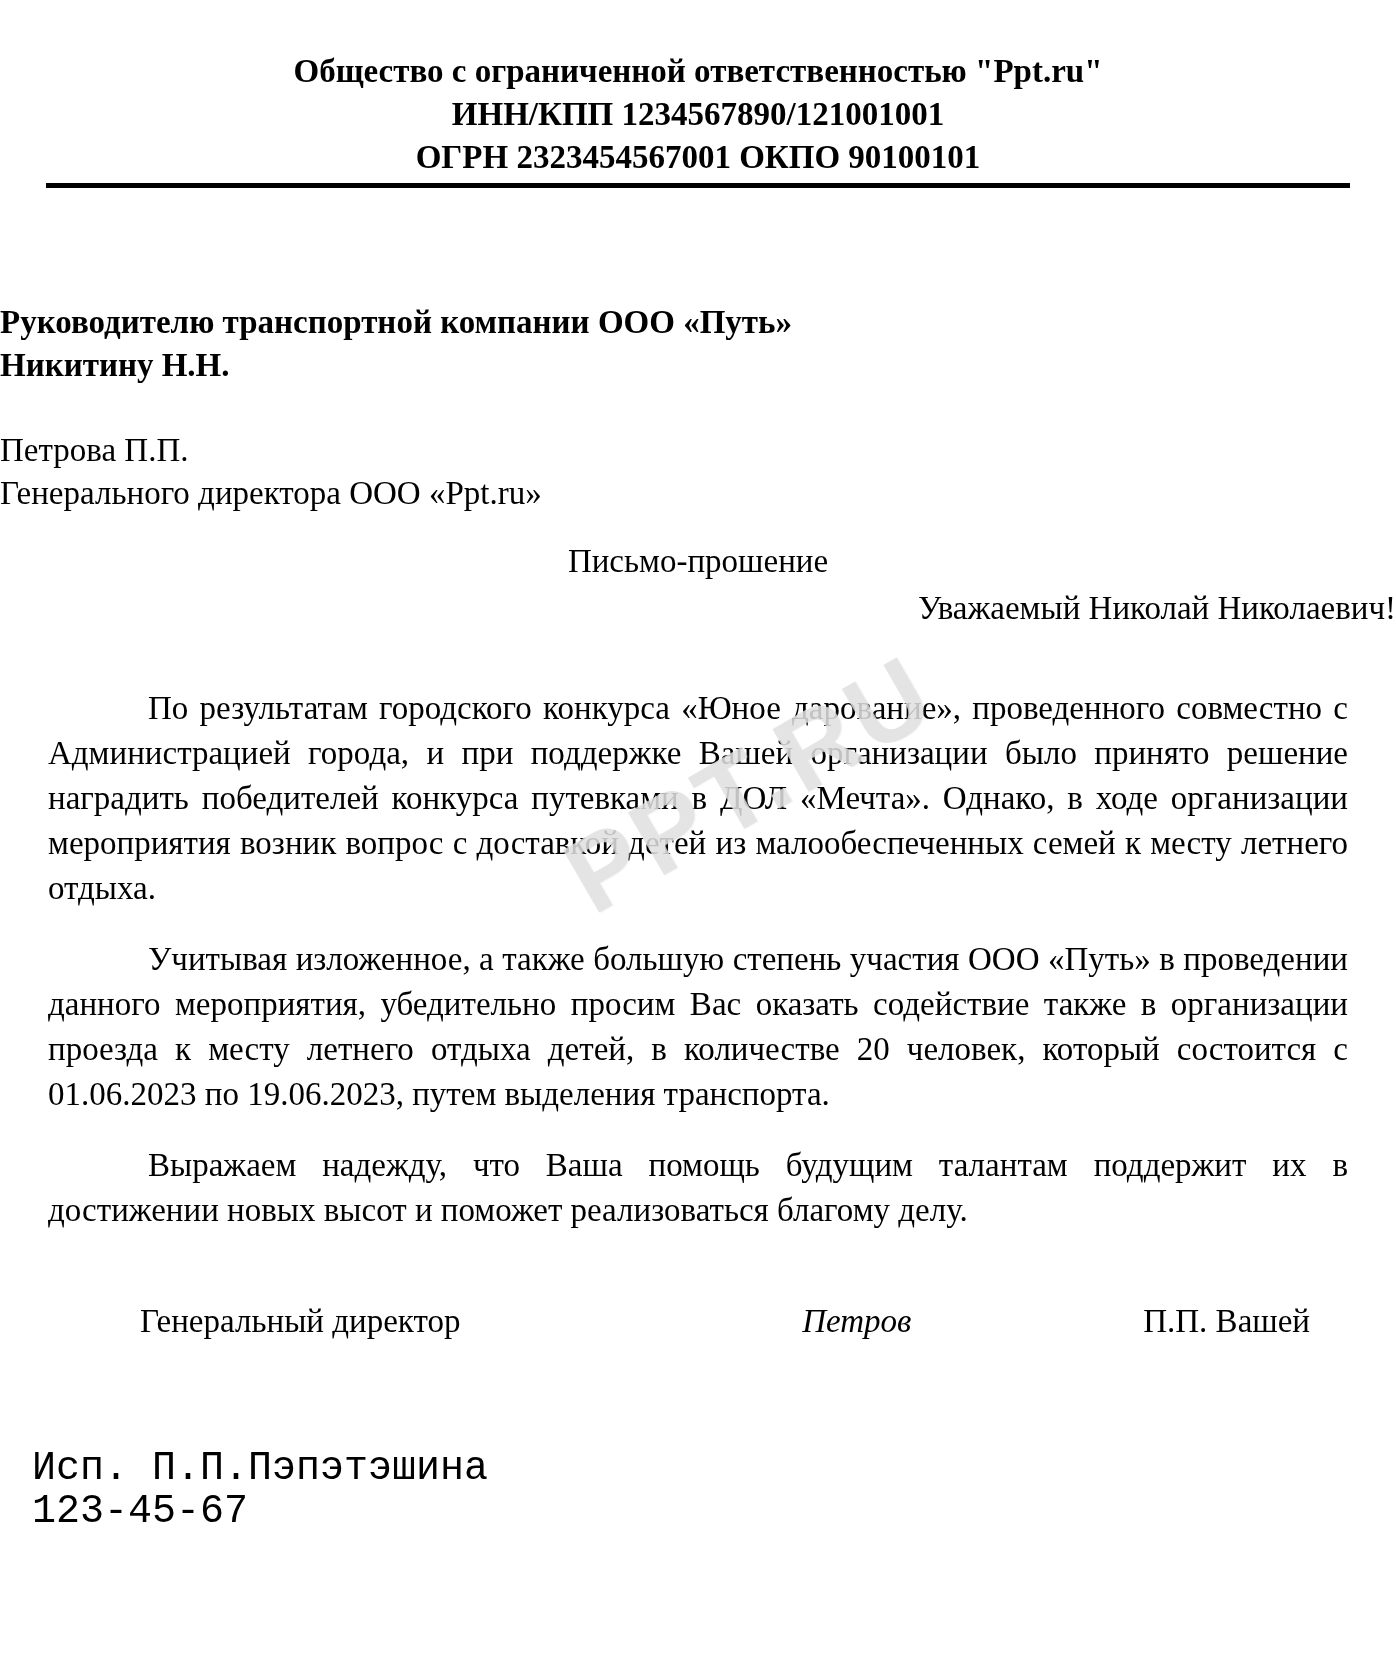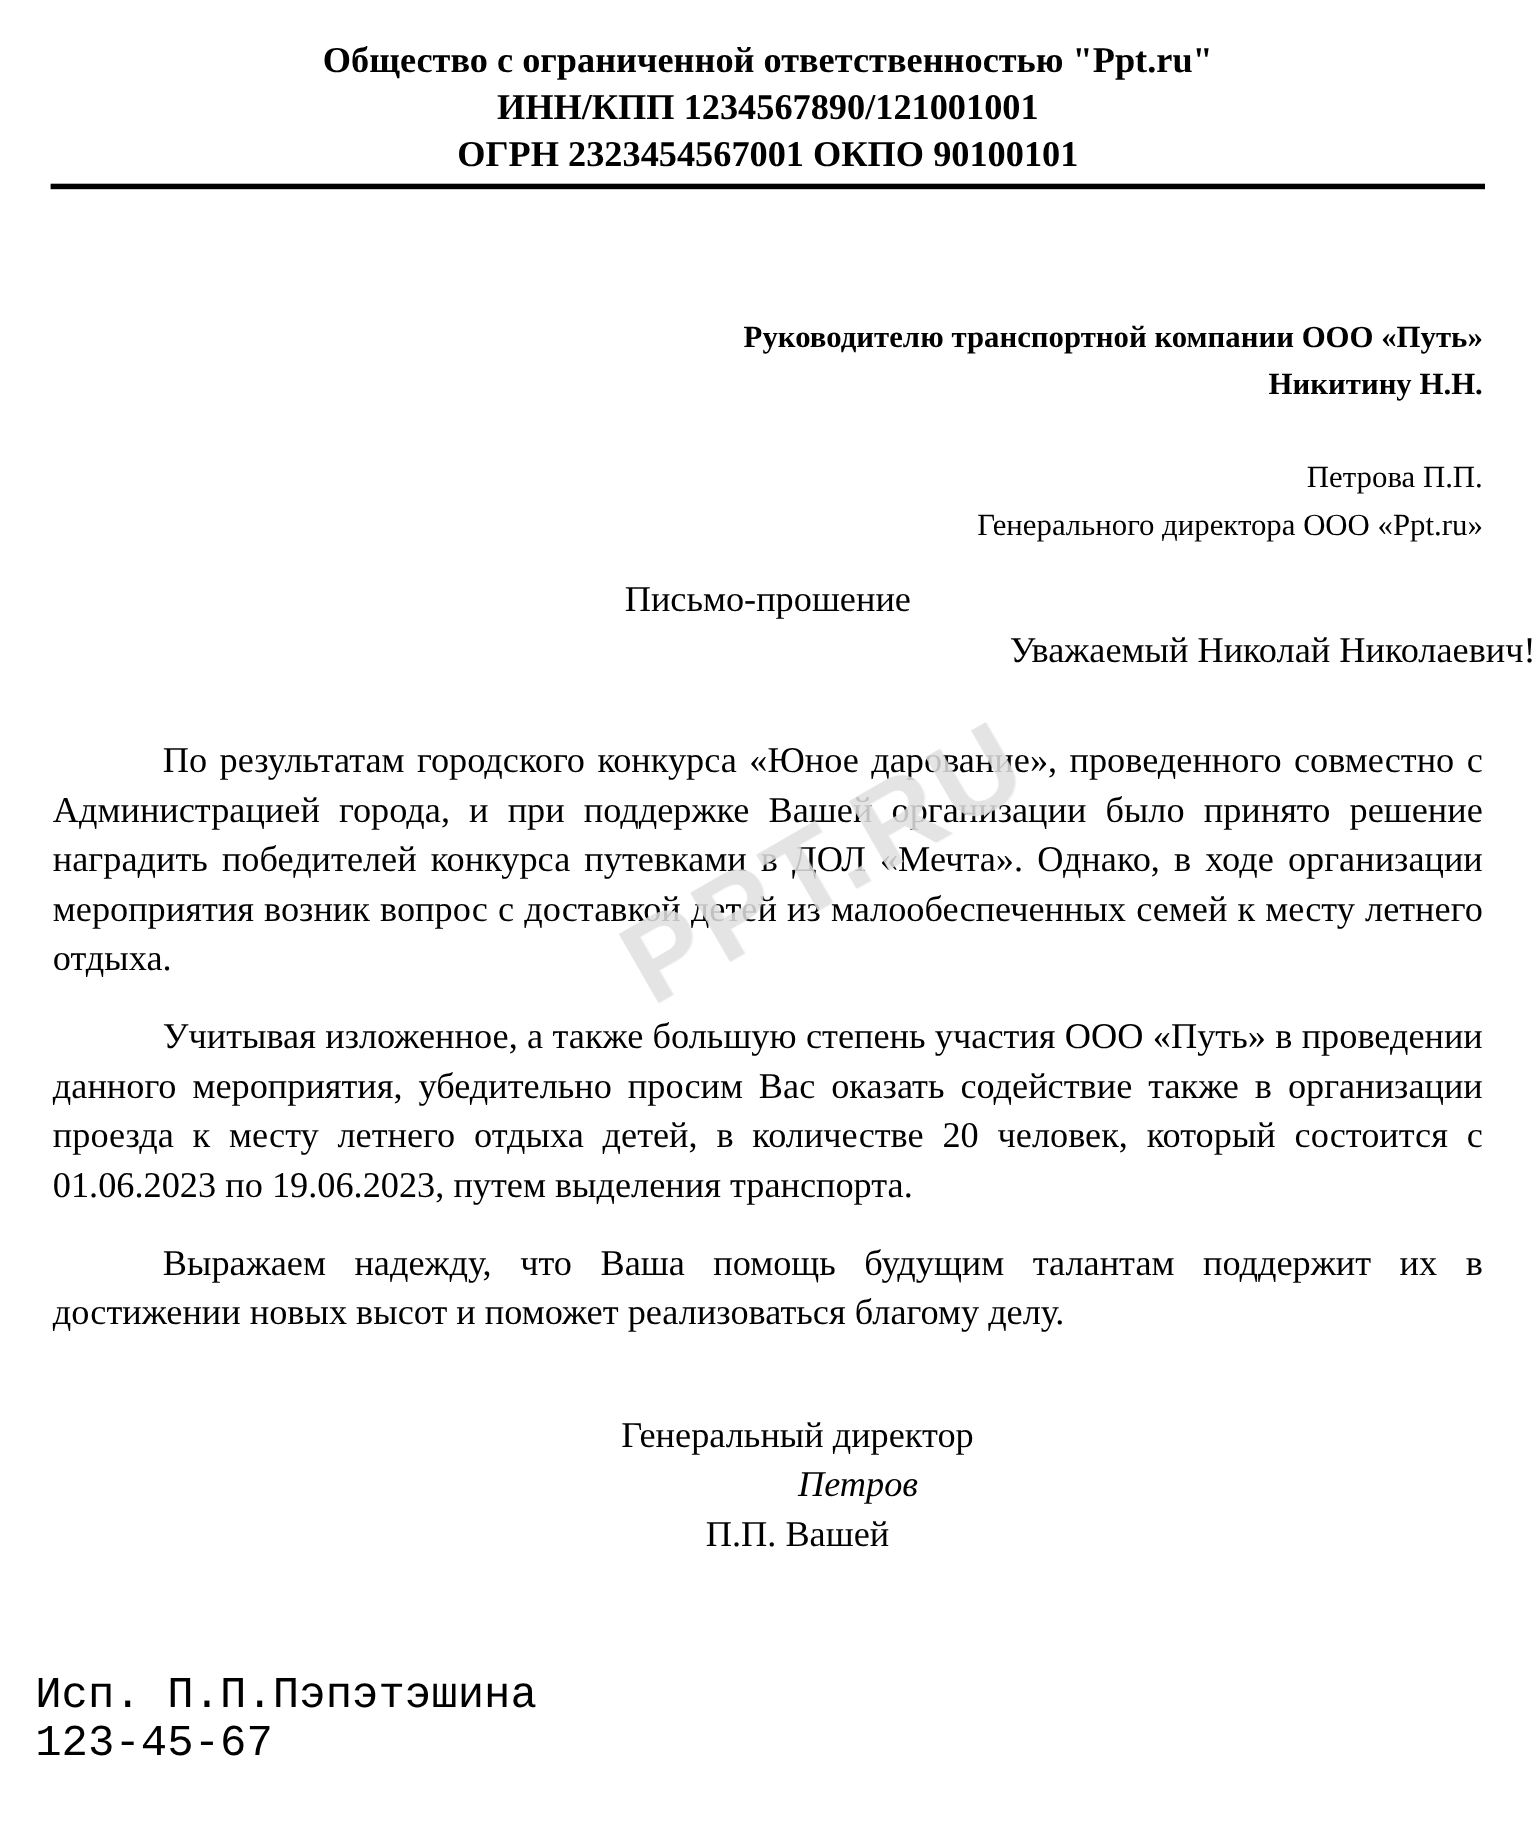--- a/index.html
+++ b/index.html
@@ -26,35 +26,35 @@
     letter-spacing: 5px;
     color: rgba(224, 224, 224, 0.82);
     text-shadow: 1px 1px 1px rgba(200,200,200,0.25);
     transform: rotate(-30deg);
     pointer-events: none;
     user-select: none;
     white-space: nowrap;
   }
 
   .letterhead {
-    padding-top: 34px;
+    padding-top: 50px;
     text-align: center;
     font-weight: bold;
     font-size: 33px;
     line-height: 43px;
   }
   .divider {
     margin: 4px 46px 0 46px;
     border-top: 5px solid #000000;
   }
 
   .addr-block {
-    text-align: right;
+    text-align: left;
     padding-right: 48px;
-    font-size: 28px;
+    font-size: 33px;
     line-height: 43px;
   }
   .recipient { margin-top: 113px; font-weight: bold; }
   .sender    { margin-top: 42px; }
 
   .doc-type {
     margin: 24px 48px 0 48px;
     font-size: 33px;
     line-height: 45px;
     text-align: center;
@@ -70,25 +70,24 @@
     margin: 55px 48px 0 48px;
     font-size: 33px;
     line-height: 45px;
     text-align: justify;
   }
   .body-text p { text-indent: 100px; margin: 0 0 26px 0; }
 
   .sig-row {
     display: flex;
     justify-content: space-between;
-    align-items: center;
+    align-items: flex-start;
     margin: 66px 86px 12px 140px;
     font-size: 33px;
     line-height: 45px;
-    flex-direction: column;
   }
   .sig-autograph { font-style: italic; position: relative; left: 55px; }
 
   .footer {
     margin: 103px 0 0 32px;
     font-size: 40px;
     line-height: 43px;
     font-family: Liberation Mono, monospace;
   }
 </style>

